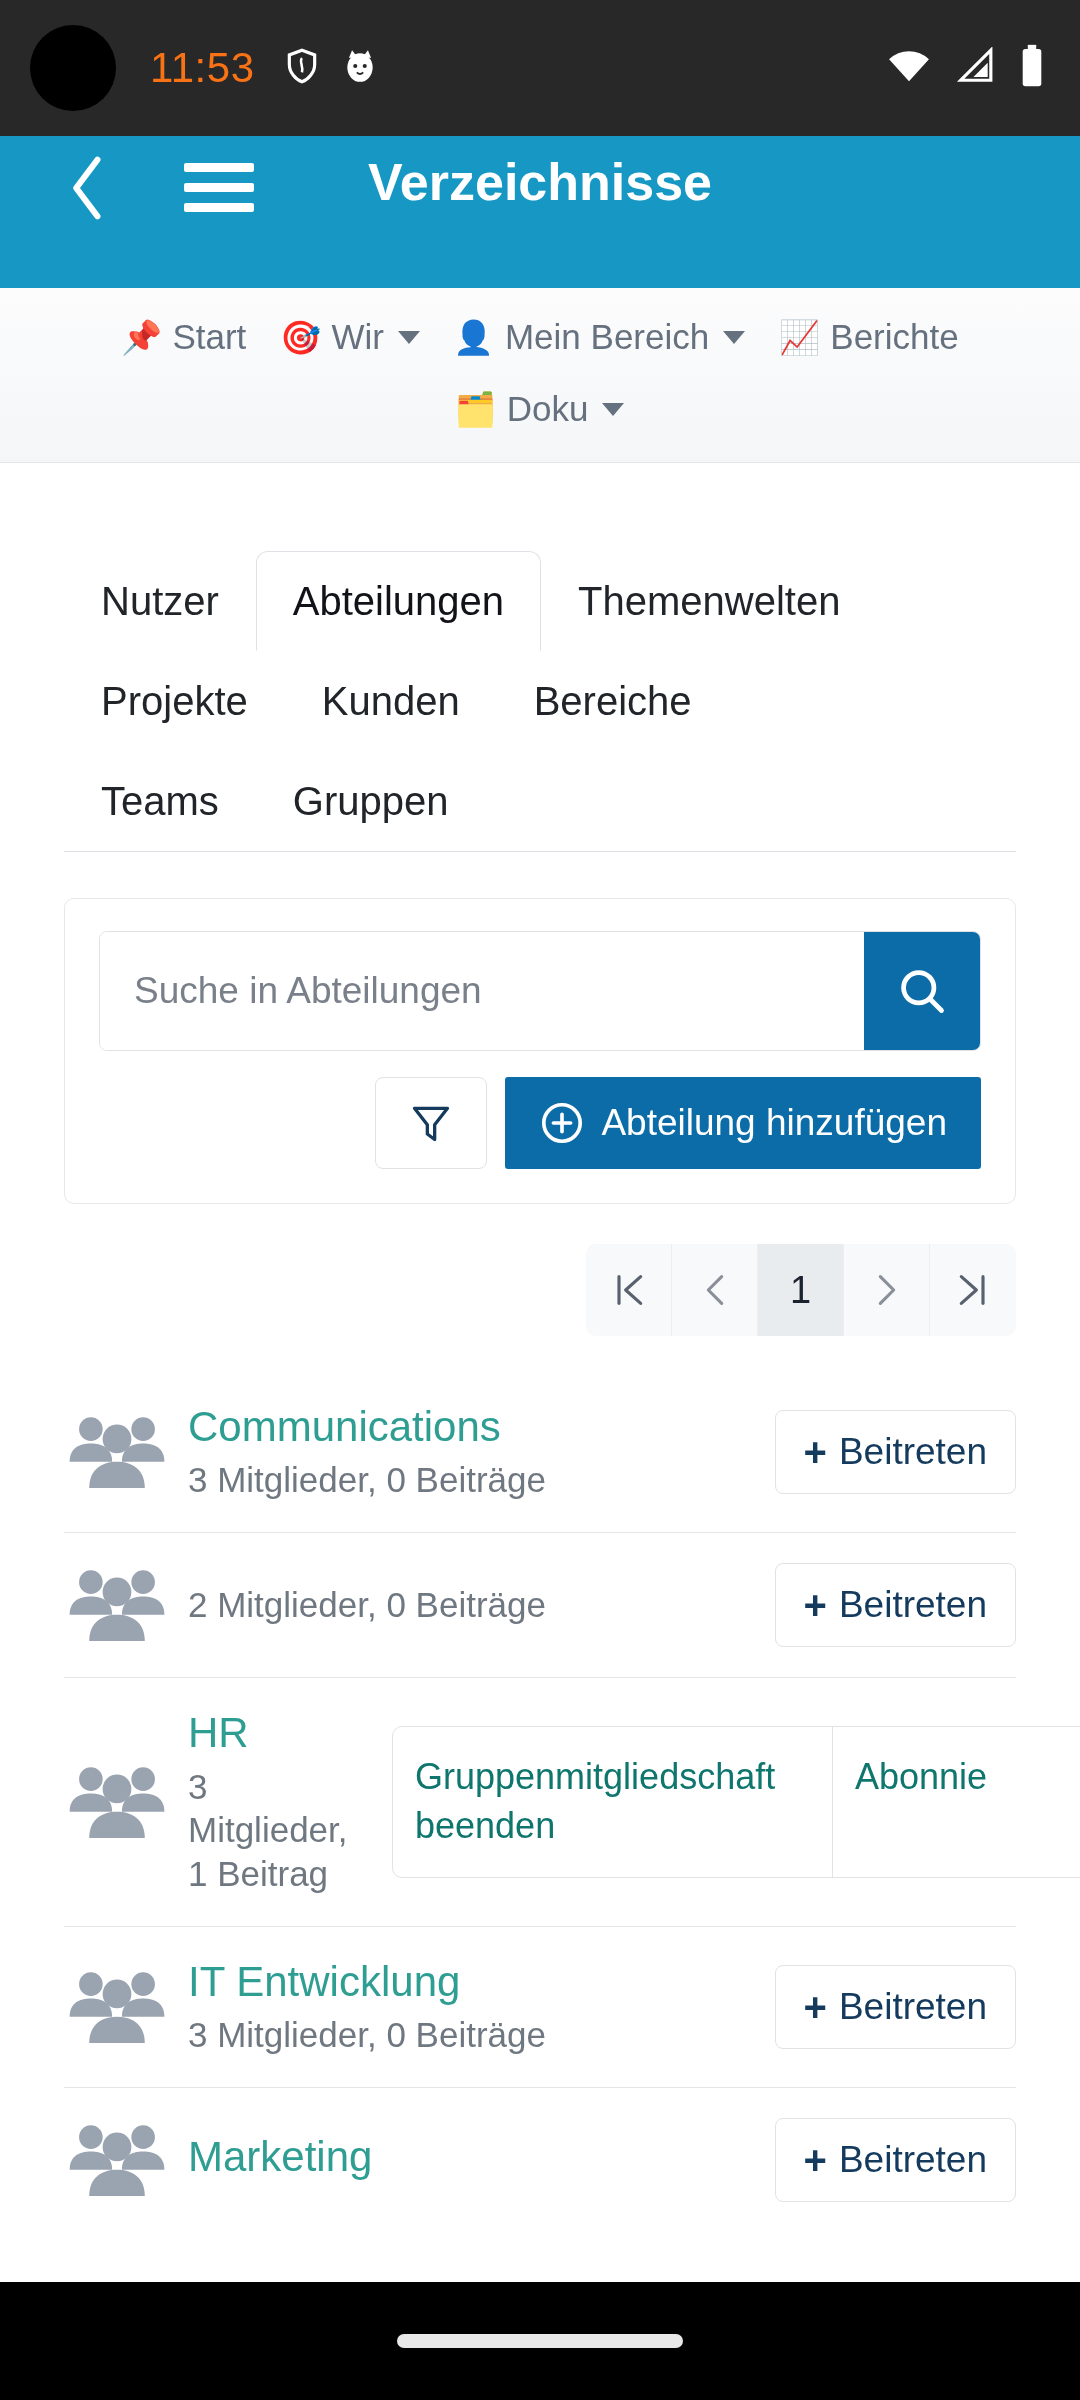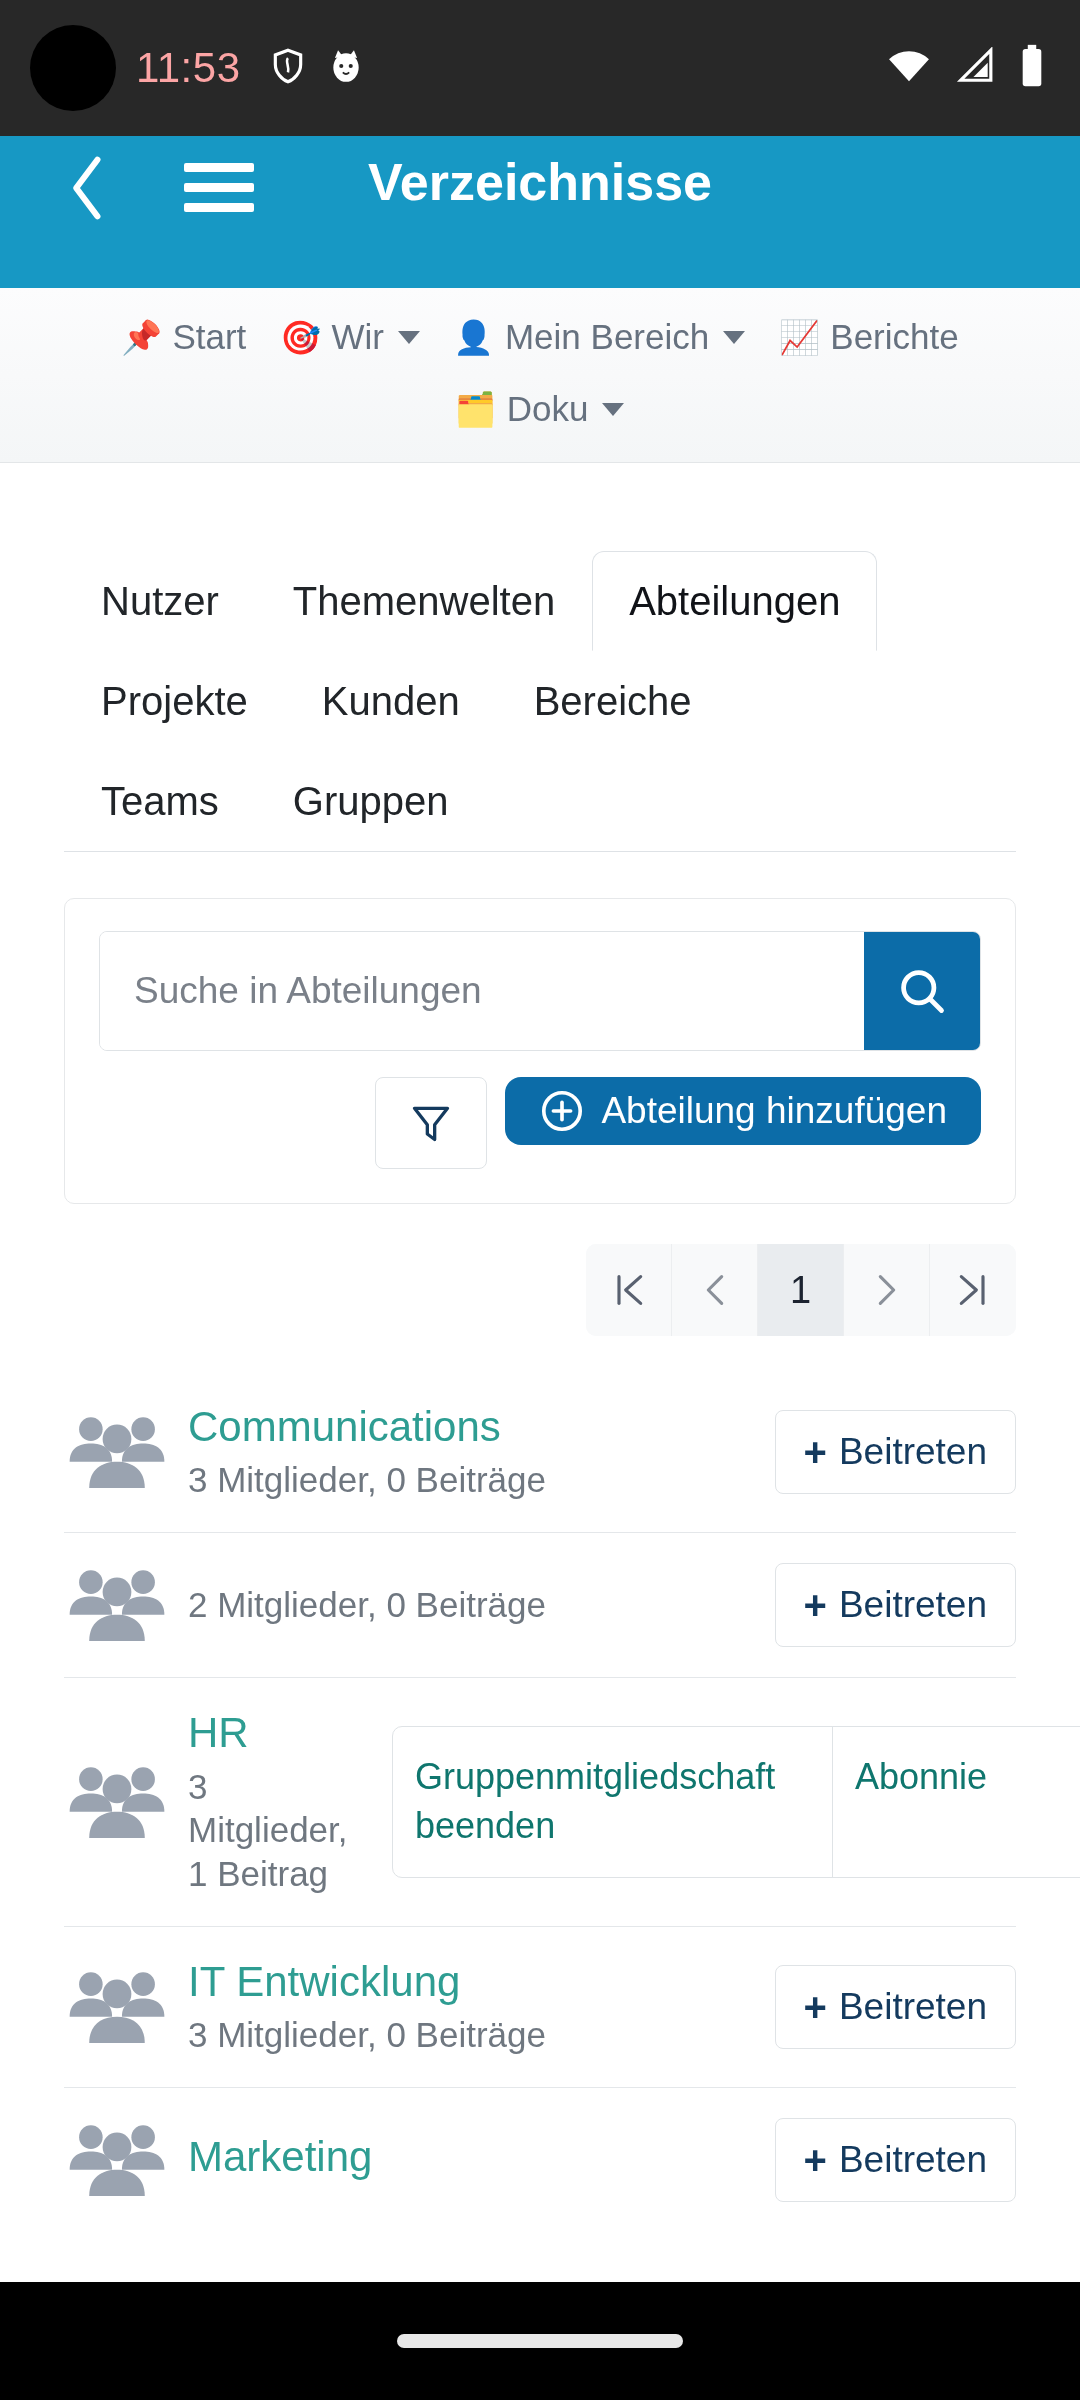--- a/index.html
+++ b/index.html
@@ -28,23 +28,23 @@
     position: relative;
   }
   .camera-cutout {
     width: 86px;
     height: 86px;
     border-radius: 50%;
     background: #000000;
     flex: 0 0 auto;
   }
   .status-time {
-    color: #fca5a5;
+    color: #f97316;
     font-size: 42px;
-    margin-left: 20px;
+    margin-left: 34px;
     letter-spacing: 0.5px;
     font-family: "Liberation Sans", sans-serif;
   }
   .status-left-icons {
     display: flex;
     align-items: center;
     gap: 20px;
     margin-left: 28px;
   }
   .status-spacer { flex: 1 1 auto; }
@@ -200,25 +200,25 @@
     height: 92px;
     background: #ffffff;
     border: 1px solid #dfe3e6;
     border-radius: 8px;
     display: flex; align-items: center; justify-content: center;
     cursor: pointer;
   }
   .add-btn {
     background: #0c6ca8;
     border: none;
-    border-radius: 16px;
+    border-radius: 3px;
     color: #ffffff;
     font-size: 37px;
     padding: 0 34px;
-    height: 68px;
+    height: 92px;
     display: flex; align-items: center; gap: 16px;
     cursor: pointer;
     font-family: "Liberation Sans", sans-serif;
     white-space: nowrap;
   }
 
   
   .pager-wrap {
     padding: 40px 64px 0 64px;
     display: flex;
@@ -417,22 +417,22 @@
           <span class="nav-emoji">🗂️</span>
           <span>Doku</span>
           <i class="caret-down"></i>
         </div>
       </div>
     </div>
 
     <div class="tabs-wrap">
       <div class="tabs-row">
         <div class="tab">Nutzer</div>
+        <div class="tab active">Abteilungen</div>
         <div class="tab">Themenwelten</div>
-        <div class="tab active">Abteilungen</div>
       </div>
       <div class="tabs-row">
         <div class="tab">Projekte</div>
         <div class="tab">Kunden</div>
         <div class="tab">Bereiche</div>
       </div>
       <div class="tabs-row">
         <div class="tab">Teams</div>
         <div class="tab">Gruppen</div>
       </div>

